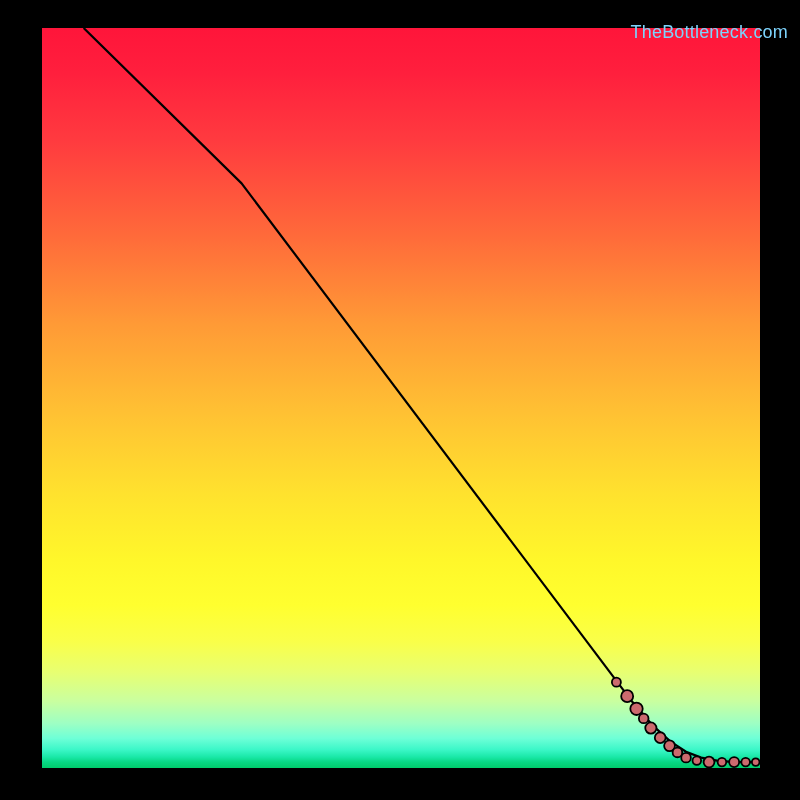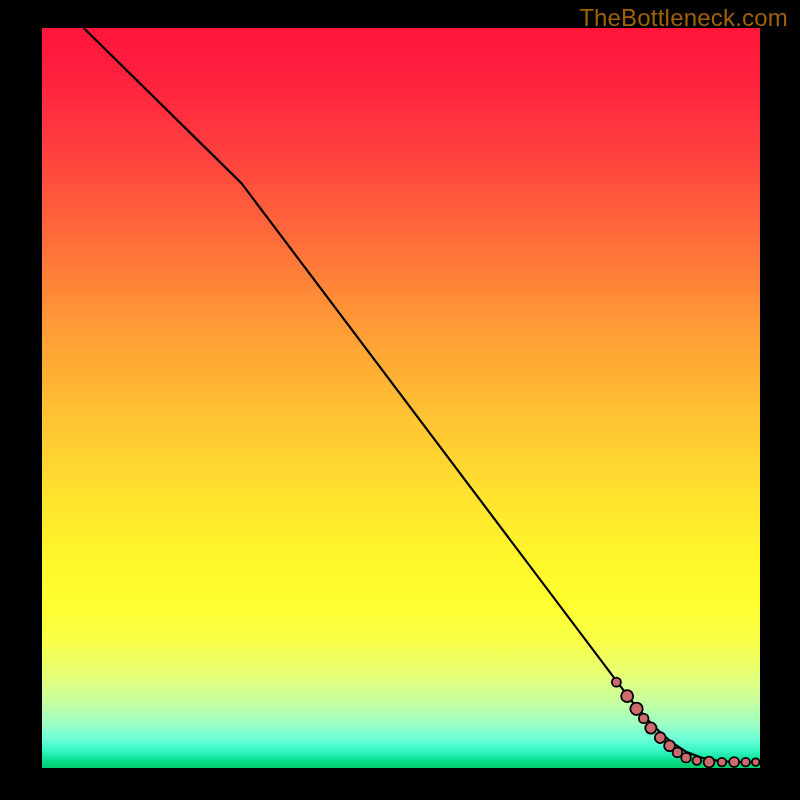--- a/index.html
+++ b/index.html
@@ -12,25 +12,25 @@
     font-family: Arial, Helvetica, sans-serif;
   }
   .frame {
     position: relative;
     width: 800px;
     height: 800px;
     background: #000;
   }
   .watermark {
     position: absolute;
-    top: 4px;
+    top: 22px;
     right: 12px;
-    font-size: 24px;
+    font-size: 18px;
     font-weight: 500;
-    color: #a16207;
+    color: #7dd3fc;
     letter-spacing: 0.2px;
     z-index: 60;
   }
   .plot {
     position: absolute;
     left: 42px;
     top: 28px;
     width: 718px;
     height: 740px;
   }

